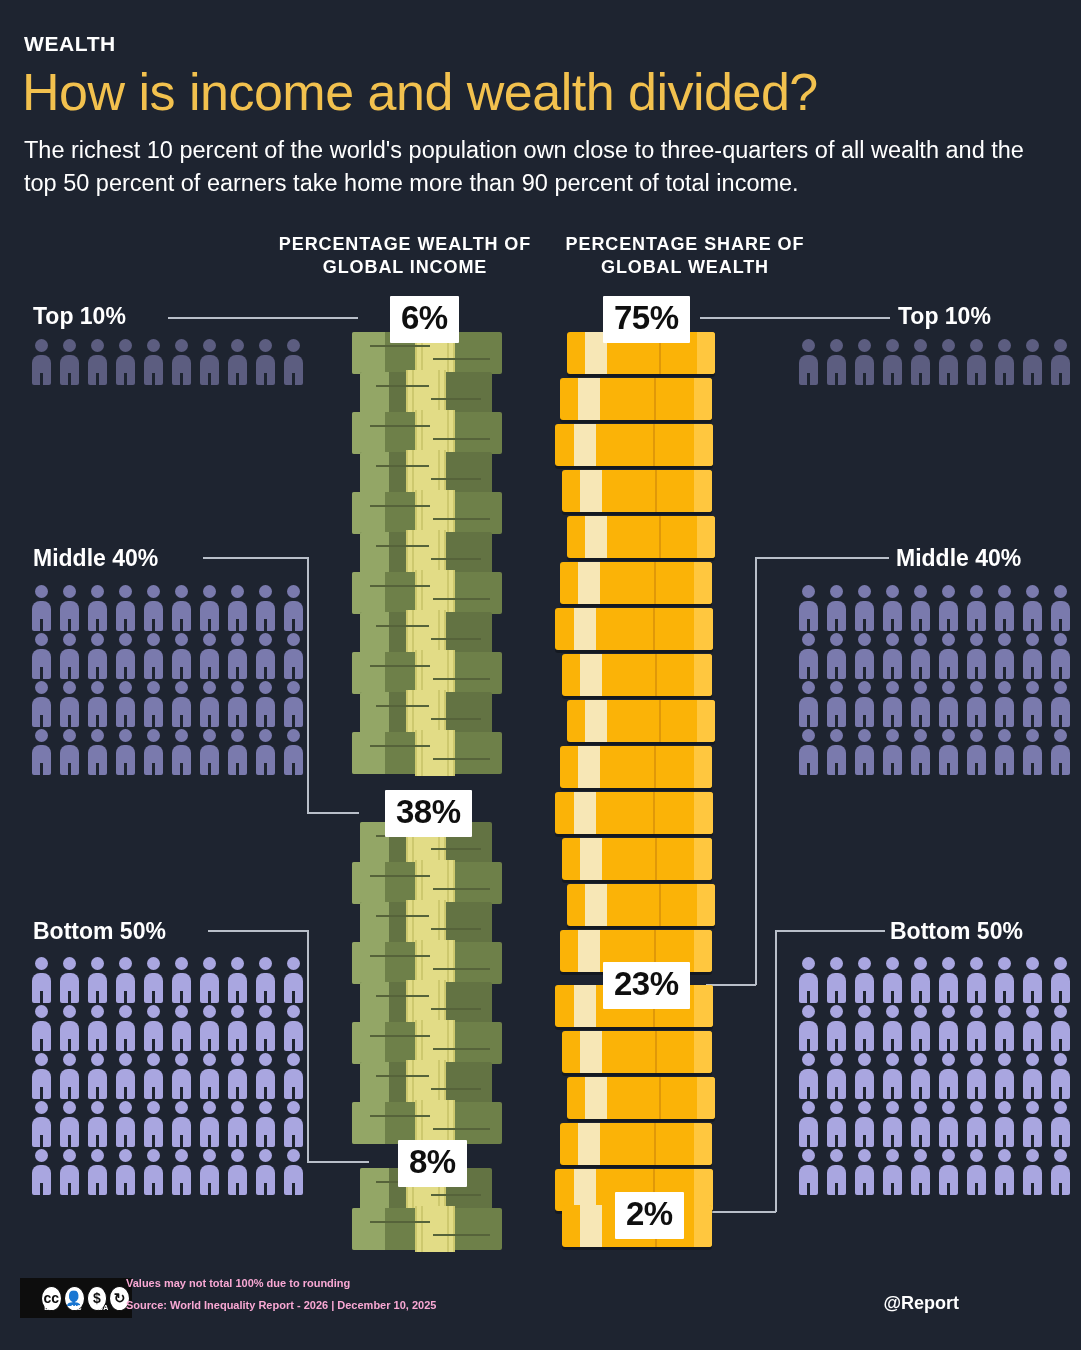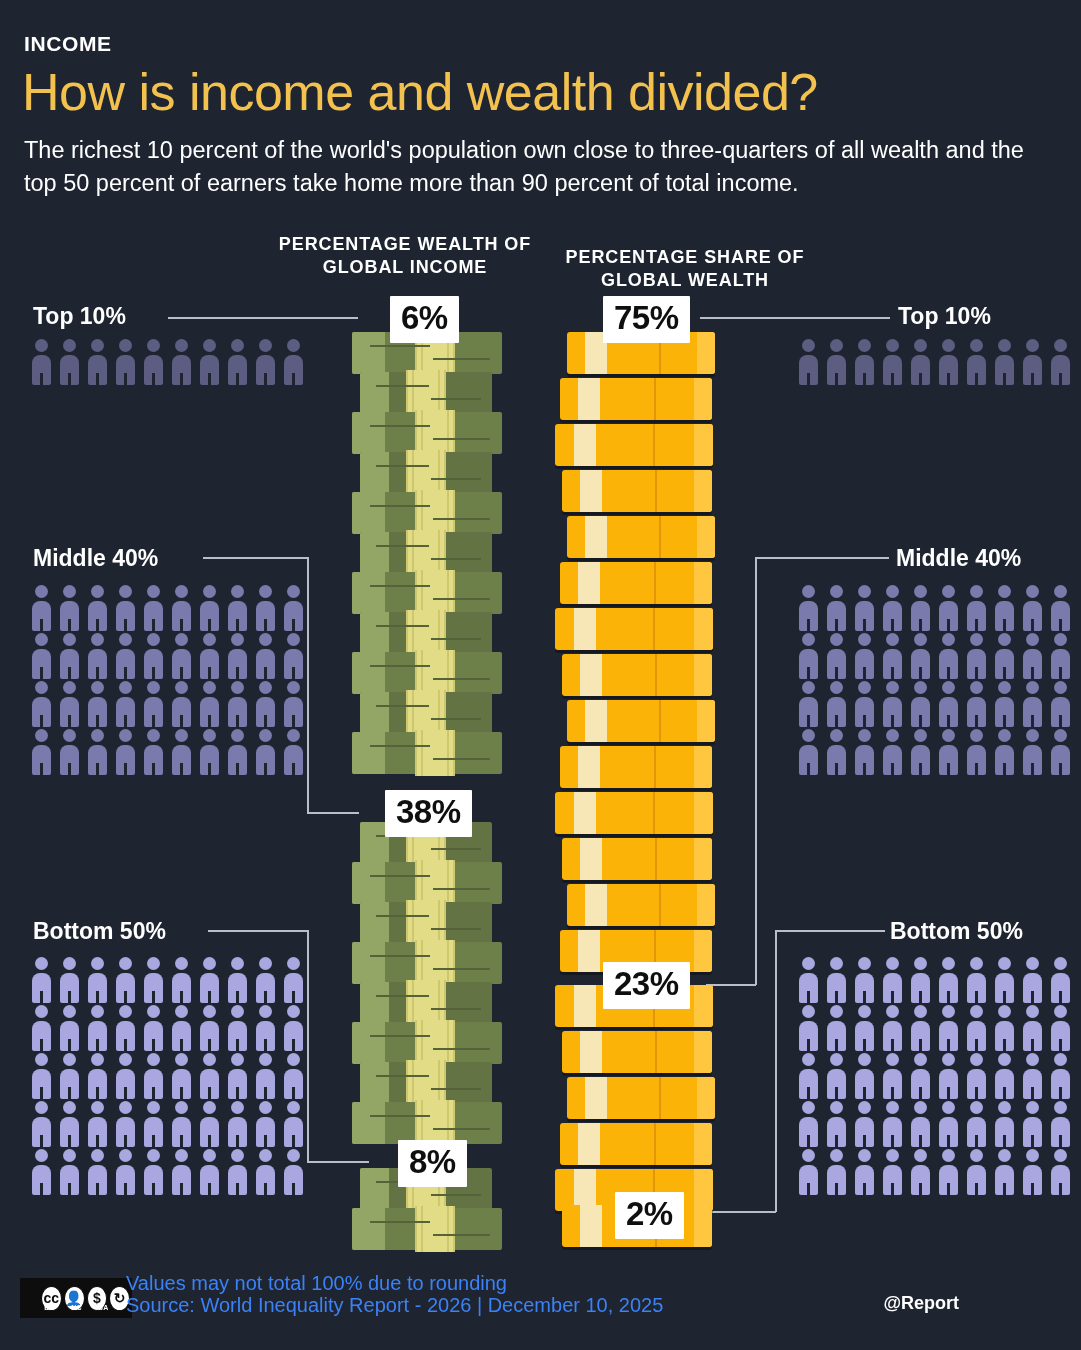--- a/index.html
+++ b/index.html
@@ -33,21 +33,21 @@
     color: #ffffff;
   }
 
   
   .col-head {
     position: absolute;
     font-size: 18px; font-weight: 700; letter-spacing: 0.9px;
     line-height: 23px; color: #ffffff; text-align: center;
   }
   #col-head-income { left: 265px; top: 233px; width: 280px; }
-  #col-head-wealth { left: 545px; top: 246px; width: 280px; }
+  #col-head-wealth { left: 545px; top: 233px; width: 280px; }
 
   
   .grp-label {
     position: absolute;
     font-size: 23px; font-weight: 700; color: #ffffff;
     white-space: nowrap;
   }
   #lbl-l-top    { left: 33px;  top: 303px; }
   #lbl-l-middle { left: 33px;  top: 545px; }
   #lbl-l-bottom { left: 33px;  top: 918px; }
@@ -183,21 +183,21 @@
   }
   .cc-sub {
     position: absolute; left: 36px; top: 1304px;
     display: flex; width: 92px;
     font-size: 7px; font-weight: 700; color: #ffffff;
     letter-spacing: 0.3px;
   }
   .cc-sub span { width: 27px; text-align: center; }
   .foot-note {
     position: absolute; left: 126px; top: 1272px;
-    font-size: 20px; line-height: 22px; font-weight: 400; color: #3b82f6;
+    font-size: 11px; line-height: 22px; font-weight: 700; color: #f9a8d4;
   }
   .ajlabs {
     position: absolute; right: 122px; top: 1293px;
     font-size: 18px; font-weight: 700; color: #ffffff;
   }
   .aj-logo {
     position: absolute; right: 20px; top: 1262px;
     width: 96px; text-align: center;
   }
   .aj-mark {
@@ -209,21 +209,21 @@
     border: 2.5px solid #ffffff;
     font-size: 15px; font-weight: 700; letter-spacing: 1.2px;
     color: #ffffff; padding: 3px 0 4px 0;
   }
 </style>
 </head>
 <body>
 
 <div id="page">
 
-  <div class="kicker">INCOME</div>
+  <div class="kicker">WEALTH</div>
   <div class="headline">How is income and wealth divided?</div>
   <div class="standfirst">The richest 10 percent of the world's population own close to three-quarters of all wealth and the top 50 percent of earners take home more than 90 percent of total income.</div>
 
   <div class="col-head" id="col-head-income">PERCENTAGE WEALTH OF GLOBAL INCOME</div>
   <div class="col-head" id="col-head-wealth">PERCENTAGE SHARE OF GLOBAL WEALTH</div>
 
   <div class="grp-label" id="lbl-l-top">Top 10%</div>
   <div class="grp-label" id="lbl-l-middle">Middle 40%</div>
   <div class="grp-label" id="lbl-l-bottom">Bottom 50%</div>
 

